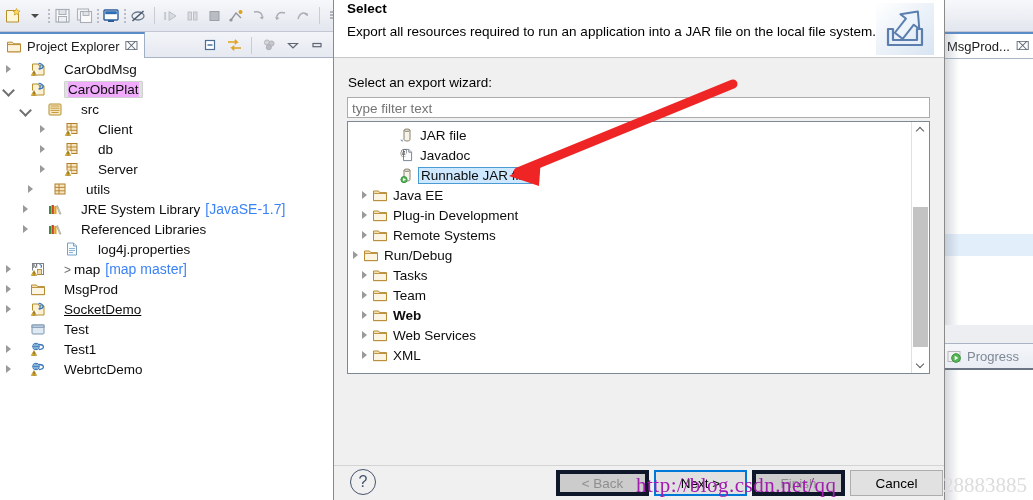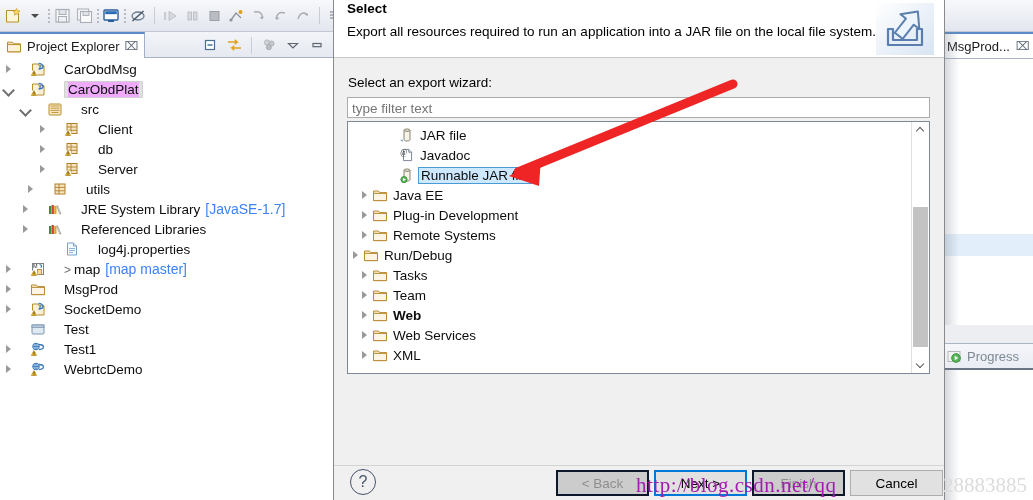--- a/index.html
+++ b/index.html
@@ -110,21 +110,21 @@
   .chev.dn:before{transform:rotate(225deg);top:0px;}
 
   .dlg-foot{position:absolute;left:0;top:465px;width:610px;height:34px;background:#f0f0f0;
      border-top:1px solid #d4d4d4;}
   .help-btn{position:absolute;left:16px;top:3px;width:26px;height:26px;border-radius:50%;
      border:1.6px solid #45536b;display:flex;align-items:center;justify-content:center;
      font-size:16px;color:#45536b;box-sizing:border-box;}
   .btn{position:absolute;top:4px;height:26px;width:93px;box-sizing:border-box;
      font-size:13.5px;font-family:"Liberation Sans",sans-serif;
      display:flex;align-items:center;justify-content:center;}
-  .btn.dis{background:#cccccc;border:2px solid #0f172a;color:#8e8e8e;}
+  .btn.dis{background:#cccccc;border:4px solid #0f172a;color:#8e8e8e;}
   .btn.norm{background:#e1e1e1;border:1px solid #adadad;color:#000;}
   .btn.def{background:#e1e1e1;border:2px solid #0078d7;color:#000;}
 
   
   .annot{position:absolute;left:333px;top:0;width:700px;height:500px;pointer-events:none;}
 
   .wm{position:absolute;left:636px;top:473px;font-family:"Liberation Serif",serif;
       font-size:21px;color:#a21caf;white-space:nowrap;letter-spacing:.5px;}
   .wm2{position:absolute;left:943px;top:473px;font-family:"Liberation Serif",serif;
       font-size:21px;color:#dcdcdc;white-space:nowrap;}
@@ -459,21 +459,21 @@
             <span class="arrow-r"></span>
           </span>
           <span class="ico">
             <svg width="16" height="16" viewBox="0 0 16 16">
               <path d="M1.5 4h5l1.2 1.6H14.5v8H1.5z" fill="#fbe9c2" stroke="#b88b33" stroke-width="1"></path>
               <path d="M1.5 6.4h13v7.2H1.5z" fill="#fdf5e3" stroke="#b88b33" stroke-width="1"></path>
             </svg>
           </span>
           <span><span class="lbl">MsgProd</span></span>
         </div>
-        <div class="row" style="padding-left: 2px;">
+        <div class="row" style="padding-left: 2px; text-decoration: underline;">
           <span class="twisty">
             <span class="arrow-r"></span>
           </span>
           <span class="ico">
             <svg width="16" height="16" viewBox="0 0 16 16">
               <path d="M2.5 3h5.5l1.3 1.8H14v9.2H2.5z" fill="#fdf0d2" stroke="#b58f2e" stroke-width="1"></path>
               <path d="M8.5 2.5c2.4 0 4.6 1.2 4.6 2.8s-2.2 2.6-4.6 2.6" fill="none" stroke="#3a76b8" stroke-width="1.4"></path>
               <path d="M10.5 4.5 C9 6 11 7 9.5 8.5" fill="none" stroke="#3a76b8" stroke-width="1.2"></path>
               <circle cx="4" cy="12.5" r="3.3" fill="#fff"></circle>
               <path d="M4 9.6 L6.6 14.4 H1.4 Z" fill="#f2c230" stroke="#a8801a" stroke-width=".7"></path>

